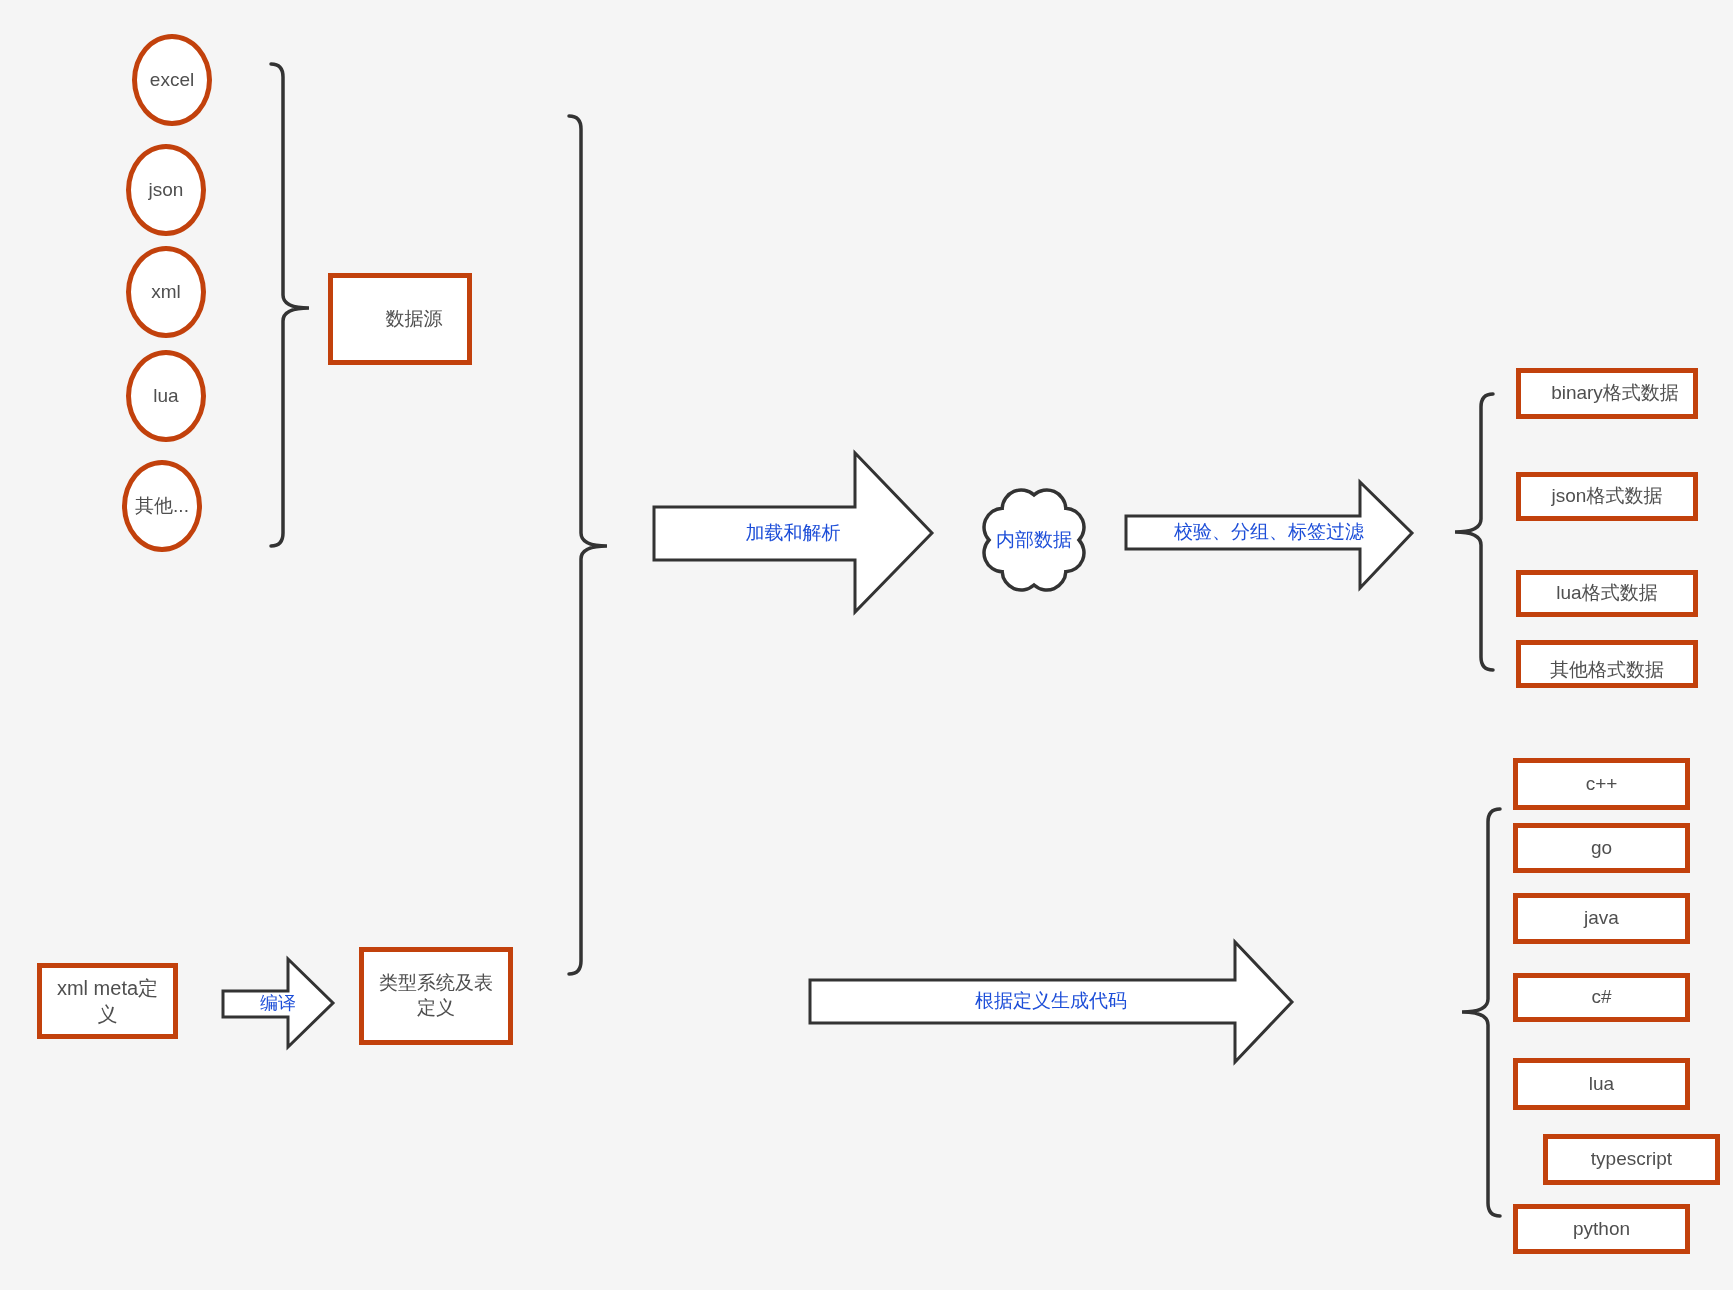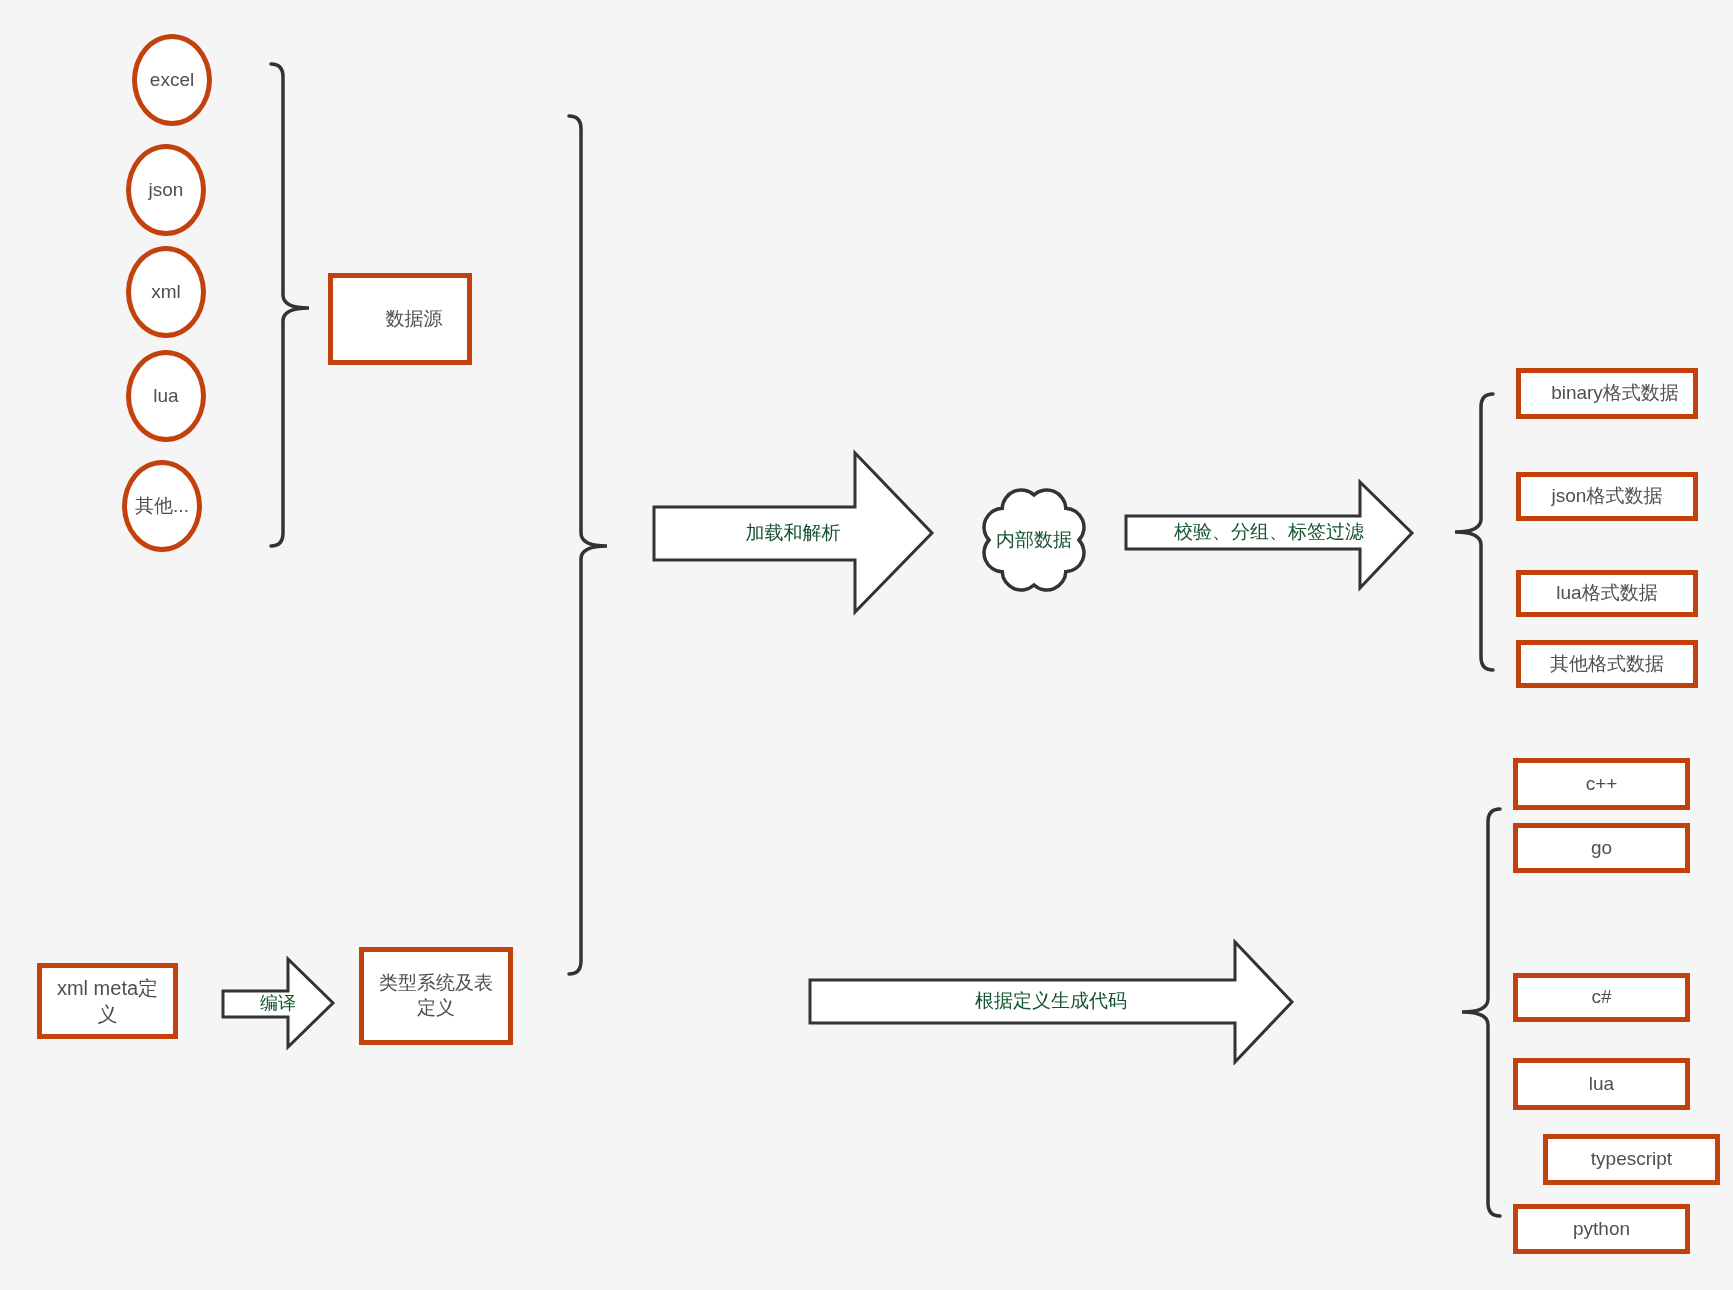--- a/index.html
+++ b/index.html
@@ -23,21 +23,21 @@
     color:#4f4f4f;
     font-size:19px;
     text-align:center;
     line-height:1.3;
   }
   .ellipse{border-radius:50%;}
   .rounded{border-radius:0;}
   .label{
     position:absolute;
     display:flex;align-items:center;justify-content:center;
-    color:#14532d;
+    color:#1d4ed8;
     font-size:19px;
     text-align:left;
     line-height:1.3;
     pointer-events:none;
   }
 </style>
 </head>
 <body>
 
 <div id="canvas">
@@ -103,36 +103,39 @@
 
   <div class="node" style="left:1516px;top:368px;width:182px;height:51px;padding-left:16px;">
       <span>binary格式数据</span>
     </div>
   <div class="node" style="left:1516px;top:472px;width:182px;height:49px;">
       <span>json格式数据</span>
     </div>
   <div class="node" style="left:1516px;top:570px;width:182px;height:47px;">
       <span>lua格式数据</span>
     </div>
-  <div class="node" style="left:1516px;top:640px;width:182px;height:48px;">
+  <div class="node" style="left:1516px;top:640px;width:182px;height:48px;align-items:flex-end;">
       <span>其他格式数据</span>
     </div>
 
   <div class="node" style="left:37px;top:963px;width:141px;height:76px;font-size:20px;padding:0 14px;">
       <span>xml meta定义</span>
     </div>
   <div class="node rounded" style="left:359px;top:947px;width:154px;height:98px;padding:0 14px;">
       <span>类型系统及表定义</span>
     </div>
 
   <div class="node" style="left:1513px;top:758px;width:177px;height:52px;">
       <span>c++</span>
     </div>
   <div class="node" style="left:1513px;top:823px;width:177px;height:50px;">
       <span>go</span>
+    </div>
+  <div class="node" style="left:1513px;top:893px;width:177px;height:51px;">
+      <span>java</span>
     </div>
   <div class="node" style="left:1513px;top:973px;width:177px;height:49px;">
       <span>c#</span>
     </div>
   <div class="node" style="left:1513px;top:1058px;width:177px;height:52px;">
       <span>lua</span>
     </div>
   <div class="node" style="left:1513px;top:1134px;width:177px;height:51px;margin-left:30px;">
       <span>typescript</span>
     </div>

